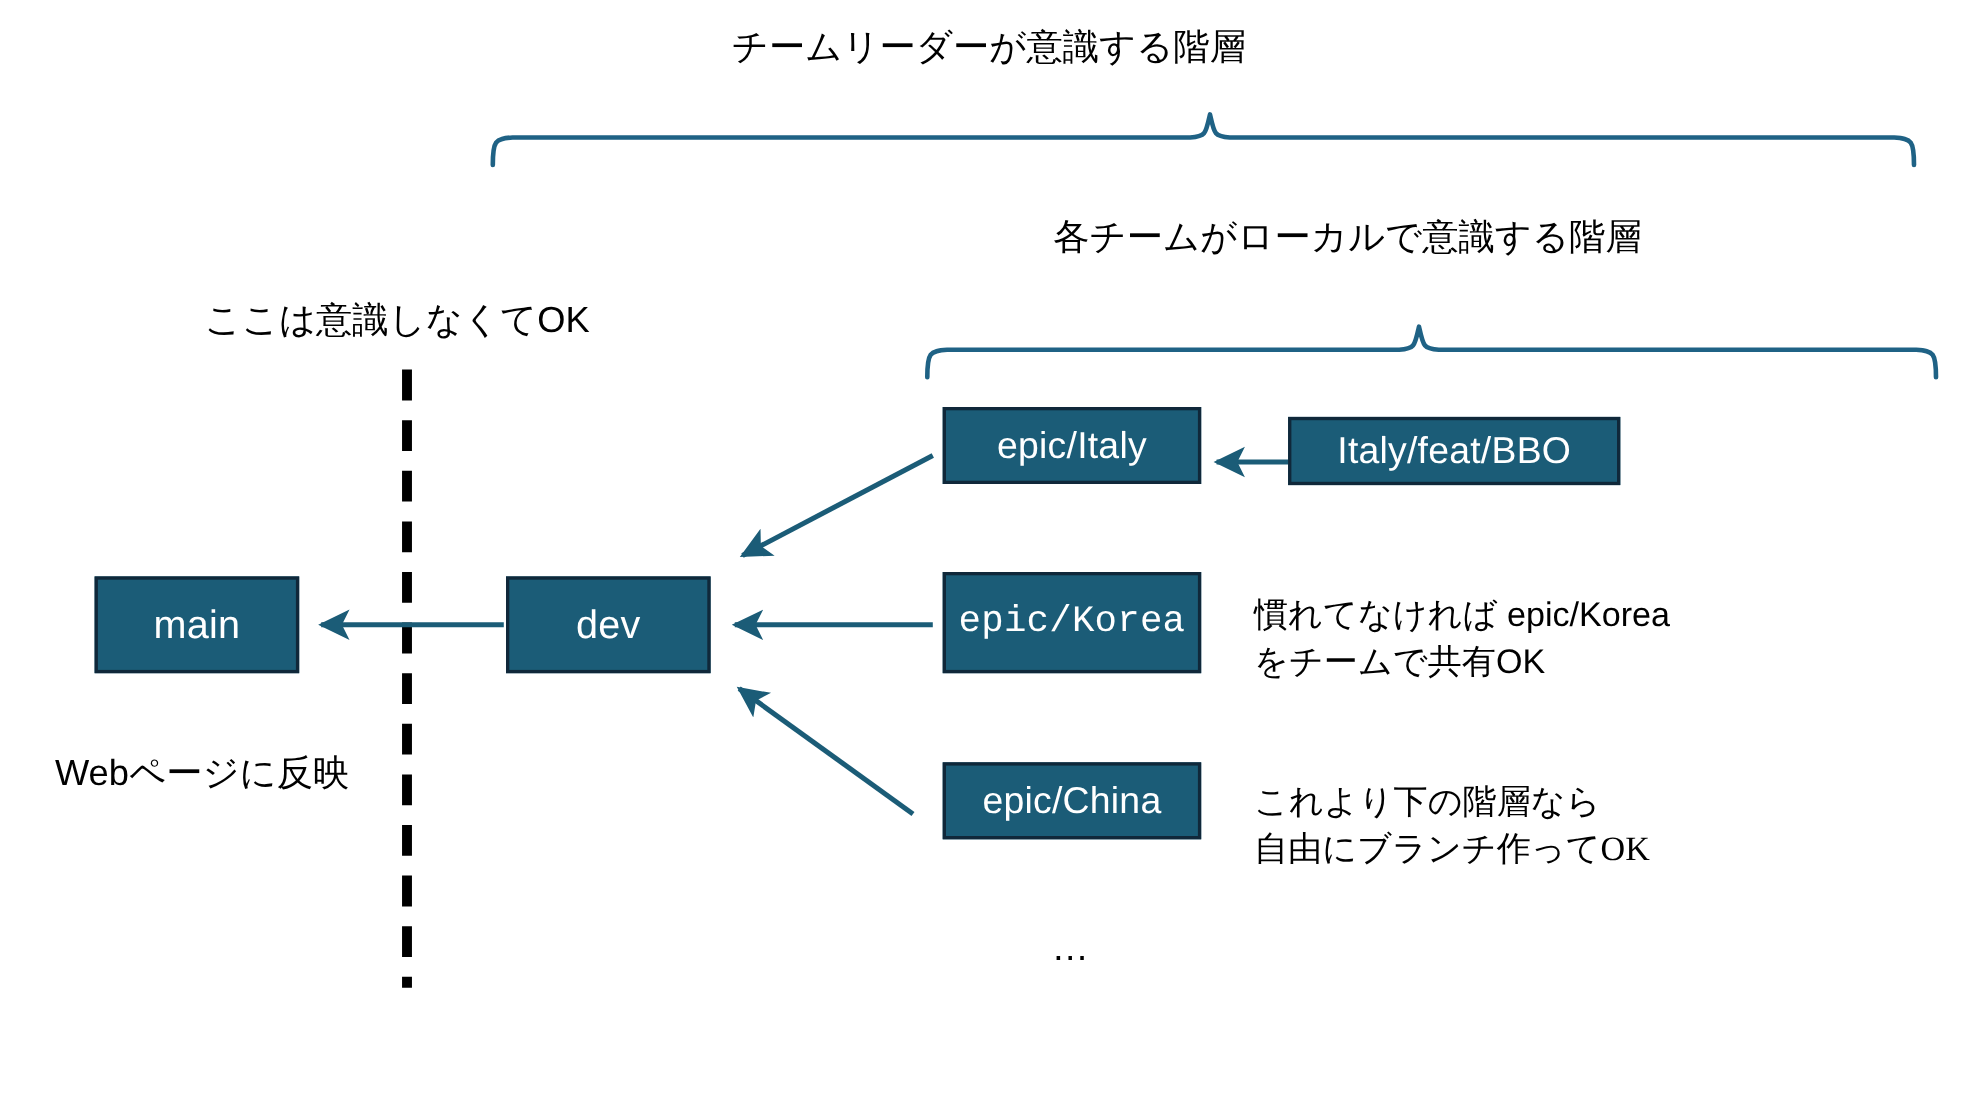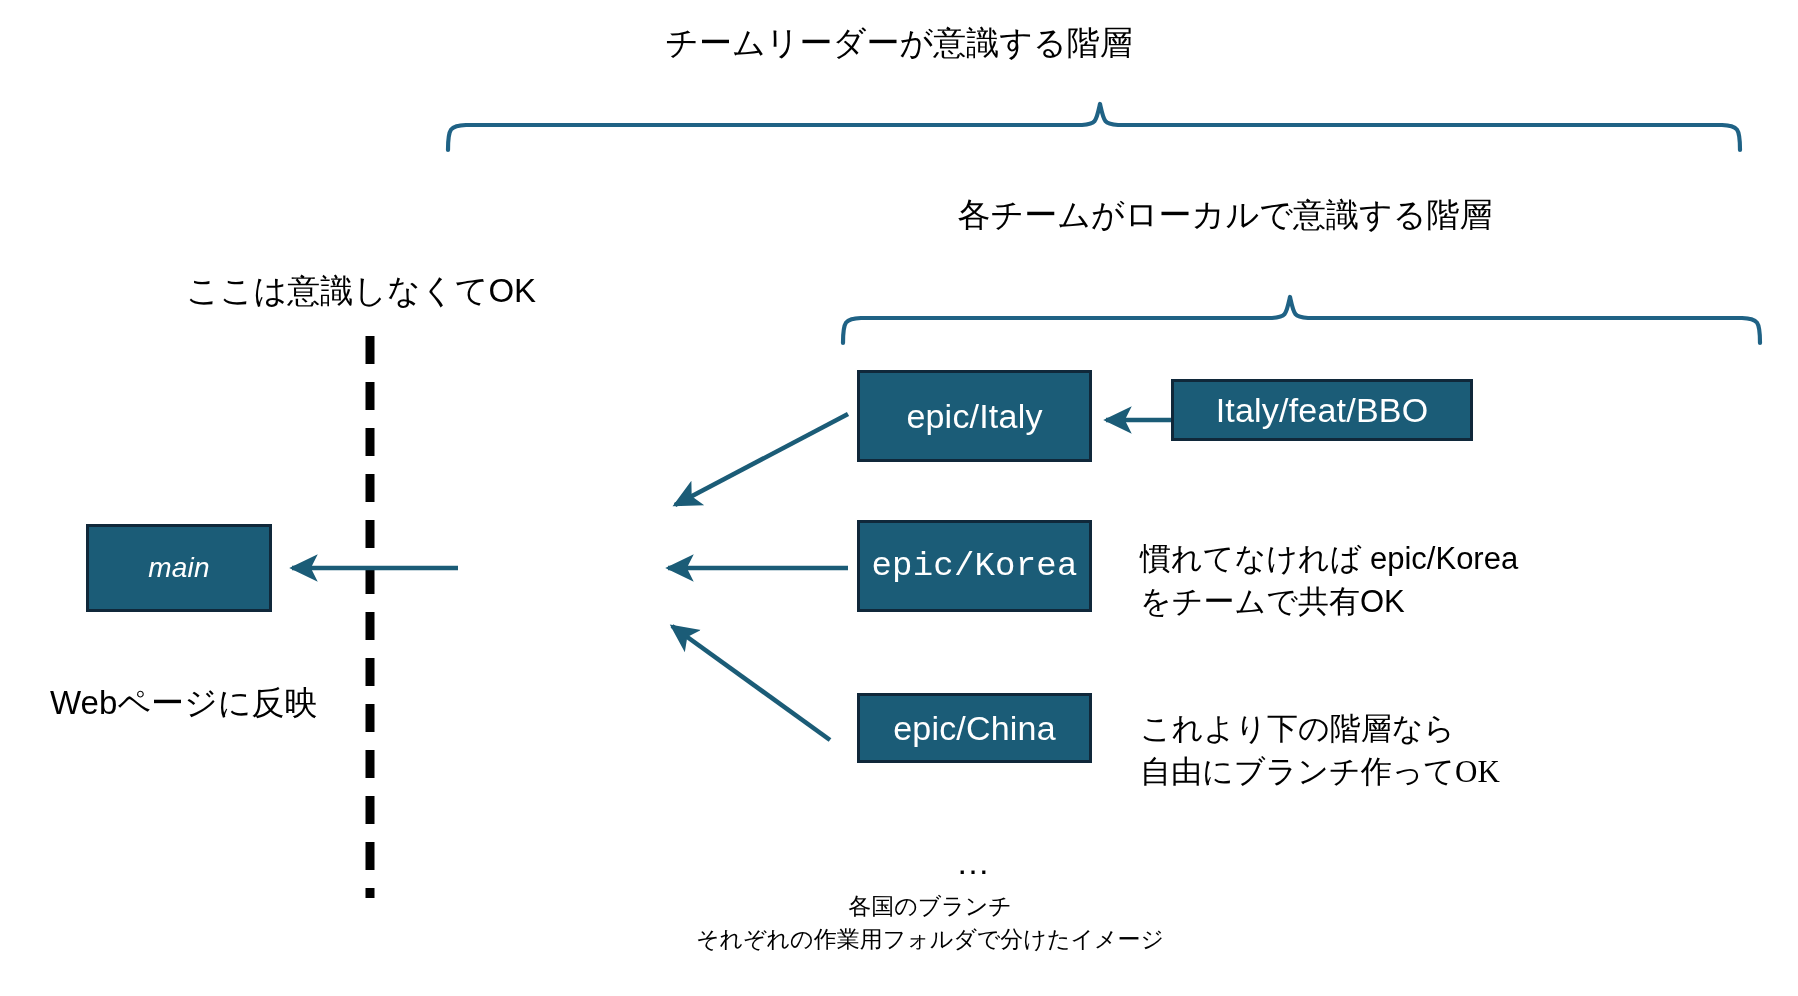--- a/index.html
+++ b/index.html
@@ -17,23 +17,23 @@
     background:#1B5C77;
     border:3px solid #10283A;
     box-sizing:border-box;
     display:flex;align-items:center;justify-content:center;
     color:#FFFFFF;
     font-family:"Liberation Sans","DejaVu Sans",sans-serif;
     font-weight:400;
     letter-spacing:0.2px;
     white-space:nowrap;
   }
-  .node-main{left:86px;top:524px;width:186px;height:88px;font-size:28px;font-style:italic;}
+  .node-main{left:86px;top:524px;width:186px;height:88px;font-size:36px;}
   .node-dev{left:460px;top:524px;width:186px;height:88px;font-size:36px;}
-  .node-italy{left:857px;top:370px;width:235px;height:92px;font-size:34px;}
+  .node-italy{left:857px;top:370px;width:235px;height:70px;font-size:34px;}
   .node-korea{left:857px;top:520px;width:235px;height:92px;font-size:34px;font-family:Liberation Mono, monospace;}
   .node-china{left:857px;top:693px;width:235px;height:70px;font-size:34px;}
   .node-feat{left:1171px;top:379px;width:302px;height:62px;font-size:34px;}
 
   
   .txt{position:absolute;white-space:pre;line-height:1.42;}
   .t-brace1{left:0;top:20px;width:1798px;text-align:center;font-size:33px;}
   .t-brace2{left:860px;top:192px;width:730px;text-align:center;font-size:33px;}
   .t-noattn{left:186px;top:268px;font-size:33px;}
   .t-webpage{left:50px;top:680px;font-size:33px;}
@@ -100,25 +100,24 @@
 
 
   <div class="txt t-korea">慣れてなければ epic/Korea
 をチームで共有OK</div>
 
   <div class="txt t-china">これより下の階層なら
 自由にブランチ作ってOK</div>
 
   <div class="txt t-ellipsis">…</div>
 
-  <div class="txt t-caption">各国のブランチ
-それぞれの作業用フォルダで分けたイメージ</div>
 
   <div class="node node-main">main</div>
 
+  <div class="node node-dev">dev</div>
 
   <div class="node node-italy">epic/Italy</div>
 
   <div class="node node-korea">epic/Korea</div>
 
   <div class="node node-china">epic/China</div>
 
   <div class="node node-feat">Italy/feat/BBO</div>
 
 </div>

